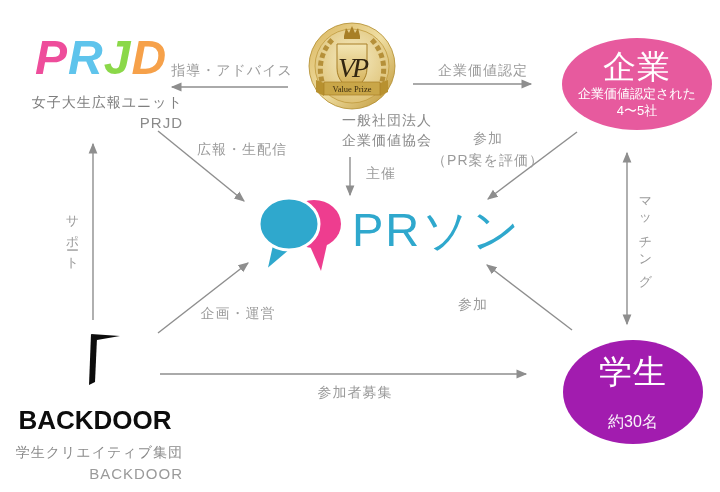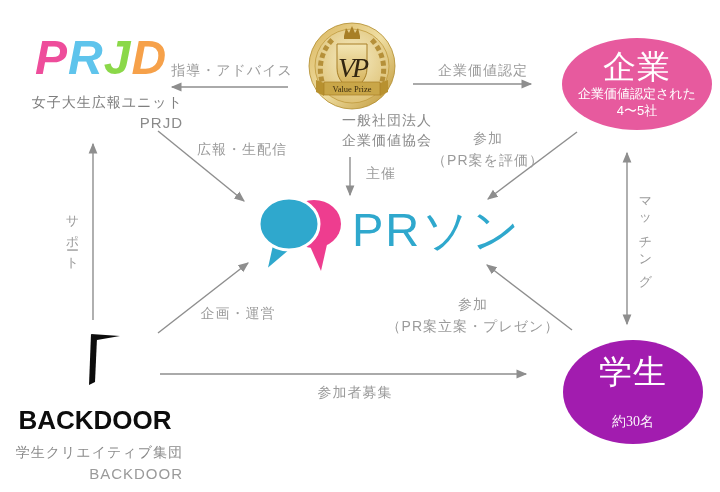--- a/index.html
+++ b/index.html
@@ -16,21 +16,21 @@
   
   .badge{position:absolute;left:308px;top:20px;}
   .vp-sub1{left:272px;top:112px;width:160px;}
   .vp-sub2{left:272px;top:132px;width:160px;}
   
   .ellipse{position:absolute;border-radius:50%;display:flex;flex-direction:column;align-items:center;justify-content:center;color:#fff;text-align:center;}
   .company{left:562px;top:38px;width:150px;height:92px;}
   .students{left:563px;top:340px;width:140px;height:104px;}
   .e-title{font-size:33px;line-height:1.1;letter-spacing:1px;}
   .e-line{font-size:13px;line-height:16px;letter-spacing:0px;margin-top:1px;}
-  .students .e-line{font-size:14px;margin-top:4px;opacity:.95;font-family:Liberation Serif, serif;}
+  .students .e-line{font-size:16px;margin-top:4px;opacity:.95;}
   
   .bubbles{position:absolute;left:257px;top:196px;}
   .prson-word{position:absolute;left:352px;top:199px;font-size:47px;letter-spacing:2px;font-weight:400;}
   
   .door{position:absolute;left:70px;top:324px;}
   .bd-word{position:absolute;left:15px;top:405px;width:160px;text-align:center;font-size:26px;font-weight:800;color:#0d0d0d;letter-spacing:0px;}
   .bd-sub1{left:7px;top:444px;width:176px;}
   .bd-sub2{left:7px;top:465px;width:176px;font-size:15px;color:#9a9a9a;}
   
   .lbl{position:absolute;color:#9b9b9b;font-size:14px;white-space:nowrap;transform:translateX(-50%);letter-spacing:1px;}
@@ -133,17 +133,16 @@
   <div class="lbl" style="left:242px;top:141px;">広報・生配信</div>
   <div class="lbl two" style="left:488px;top:127px;">
     <span>参加</span><br>
     <span>（PR案を評価）</span>
   </div>
   <div class="vlbl" style="left:63px;top:206px;">サポート</div>
   <div class="vlbl" style="left:636px;top:189px;">マッチング</div>
   <div class="lbl" style="left:238px;top:305px;">企画・運営</div>
   <div class="lbl two" style="left:473px;top:293px;">
     <span>参加</span><br>
-    <span>（PR案立案・プレゼン）</span>
   </div>
   <div class="lbl" style="left:355px;top:384px;">参加者募集</div>
 
 </div>
 
 </body></html>

